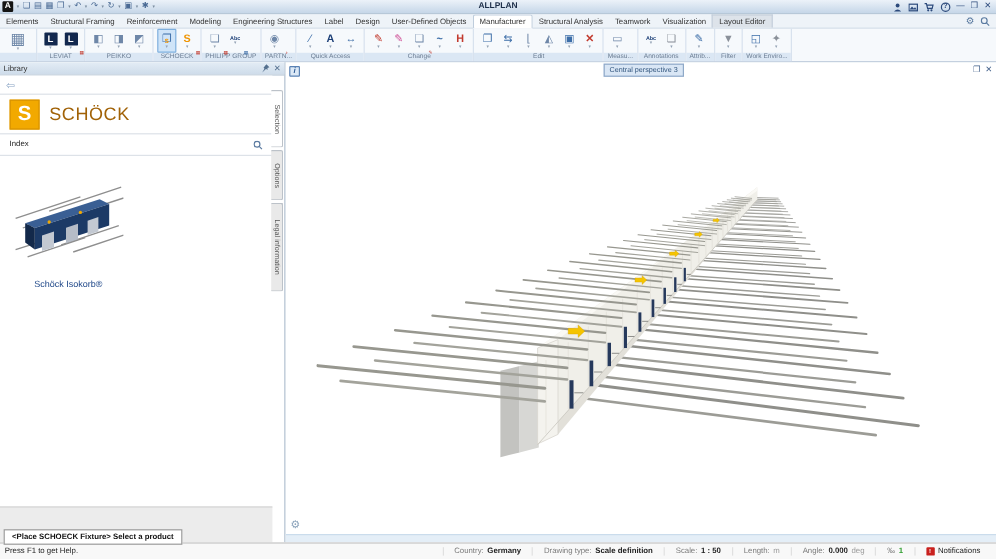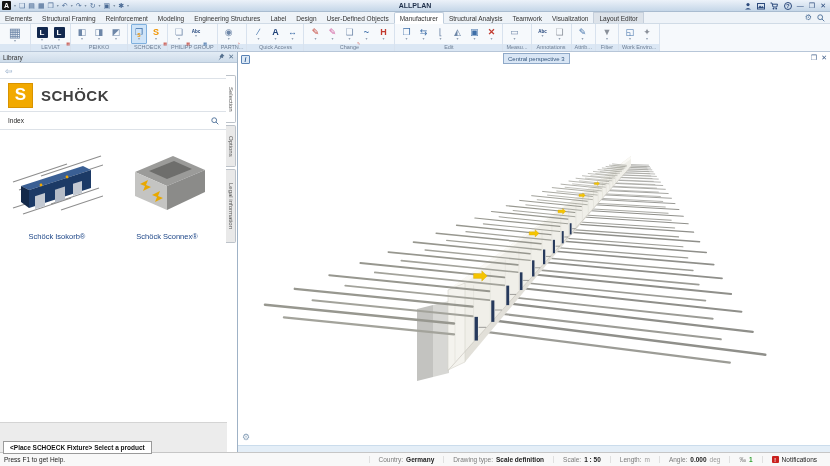--- a/index.html
+++ b/index.html
@@ -46,21 +46,21 @@
   .bigslot .ric{font-size:13px}
 
   
   .panel{position:absolute;top:52px;left:0;width:238px;bottom:14px;background:#fff;border-right:1px solid #9fb2c6}
   .panel-header{position:absolute;top:0;left:0;right:0;height:11px;background:linear-gradient(#e3ecf5,#cedcea);border-bottom:1px solid #b9c8d8;display:flex;align-items:center;font-size:6.5px;color:#333;padding:0 3px}
   .ph-right{margin-left:auto;display:flex;align-items:center;gap:3px;color:#55708e}
   .panel-content{position:absolute;top:11px;left:0;width:227px;bottom:0;background:#fff}
   .back-row{height:15px;display:flex;align-items:center;padding-left:5px;font-size:9px;color:#8aa4c4}
   .brand{height:34px;border-top:1px solid #dde2e8;border-bottom:1px solid #dde2e8;display:flex;align-items:center;gap:8px;padding-left:8px}
   .brand-logo{width:25px;height:25px;background:#f2a900;border:1px solid #d89300;color:#fff;font-weight:bold;font-size:17px;display:flex;align-items:center;justify-content:center}
-  .brand-text{font-size:15px;font-weight:bold;color:#404040;letter-spacing:.5px}
+  .brand-text{font-size:15px;font-weight:normal;color:#a16207;letter-spacing:.5px}
   .index-row{height:18px;border-bottom:1px solid #dde2e8;display:flex;align-items:center;padding:0 8px;font-size:6.5px;color:#222}
   .index-row svg{margin-left:auto}
   .products{display:flex;gap:4px;padding:12px 4px 0}
   .product{width:106px;display:flex;flex-direction:column;align-items:center;gap:8px}
   .pcap{font-size:7.5px;font-weight:normal;color:#1c4587;white-space:nowrap}
   .panel-grey{position:absolute;left:0;bottom:0;width:227px;height:30px;background:#ececec;border-top:1px solid #d4d4d4}
   .side-tabs{position:absolute;top:11px;right:0;width:11px;bottom:0;display:flex;flex-direction:column;gap:2px;padding-top:12px}
   .vtab{writing-mode:vertical-rl;font-size:6px;color:#555;background:#e9e9e9;border:1px solid #bcc2c9;border-left:none;border-radius:0 2px 2px 0;width:10px;display:flex;align-items:center;justify-content:center;white-space:nowrap}
   .vtab.active{background:#fff}
   .vt-sel{height:48px}.vt-opt{height:42px}.vt-leg{height:74px}
@@ -370,31 +370,20 @@
             <polygon points="10,44 72,24 80,28 18,48" fill="#3a5f94"></polygon>
             <polygon points="18,48 80,28 80,46 18,66" fill="#1c3a66"></polygon>
             <polygon points="10,44 18,48 18,66 10,60" fill="#13294a"></polygon>
             <rect x="24" y="48" width="10" height="13" fill="#c3c9d2" transform="skewY(-18) translate(0,14)"></rect>
             <rect x="44" y="48" width="10" height="13" fill="#b5bcc7" transform="skewY(-18) translate(0,14)"></rect>
             <rect x="62" y="48" width="9" height="12" fill="#c3c9d2" transform="skewY(-18) translate(0,14)"></rect>
             <circle cx="30" cy="43" r="1.4" fill="#f2a900"></circle>
               <circle cx="56" cy="35" r="1.4" fill="#f2a900"></circle>
           </svg>
           <span class="pcap">Schöck Isokorb®</span>
-        </div>
-        <div class="product">
-          <svg width="92" height="82" viewBox="0 0 92 82">
-            <polygon points="14,30 52,14 84,28 46,44" fill="#9b9b99"></polygon>
-            <polygon points="28,29 53,19 71,27 46,37" fill="#6e6e6c"></polygon>
-            <polygon points="14,30 46,44 46,68 14,54" fill="#c4c4c2"></polygon>
-            <polygon points="46,44 84,28 84,50 46,68" fill="#8b8b89"></polygon>
-            <polygon points="19,42 27,38 25,43 30,45 22,49 24,44" fill="#e8a800"></polygon>
-            <polygon points="31,53 39,49 37,54 42,56 34,60 36,55" fill="#e8a800"></polygon>
-          </svg>
-          <span class="pcap">Schöck Sconnex®</span>
         </div>
       </div>
       <div class="panel-grey"></div>
     </div>
     <div class="side-tabs">
       <div class="vtab active vt-sel">Selection</div>
       <div class="vtab vt-opt">Options</div>
       <div class="vtab vt-leg">Legal information</div>
     </div>
   </div>

